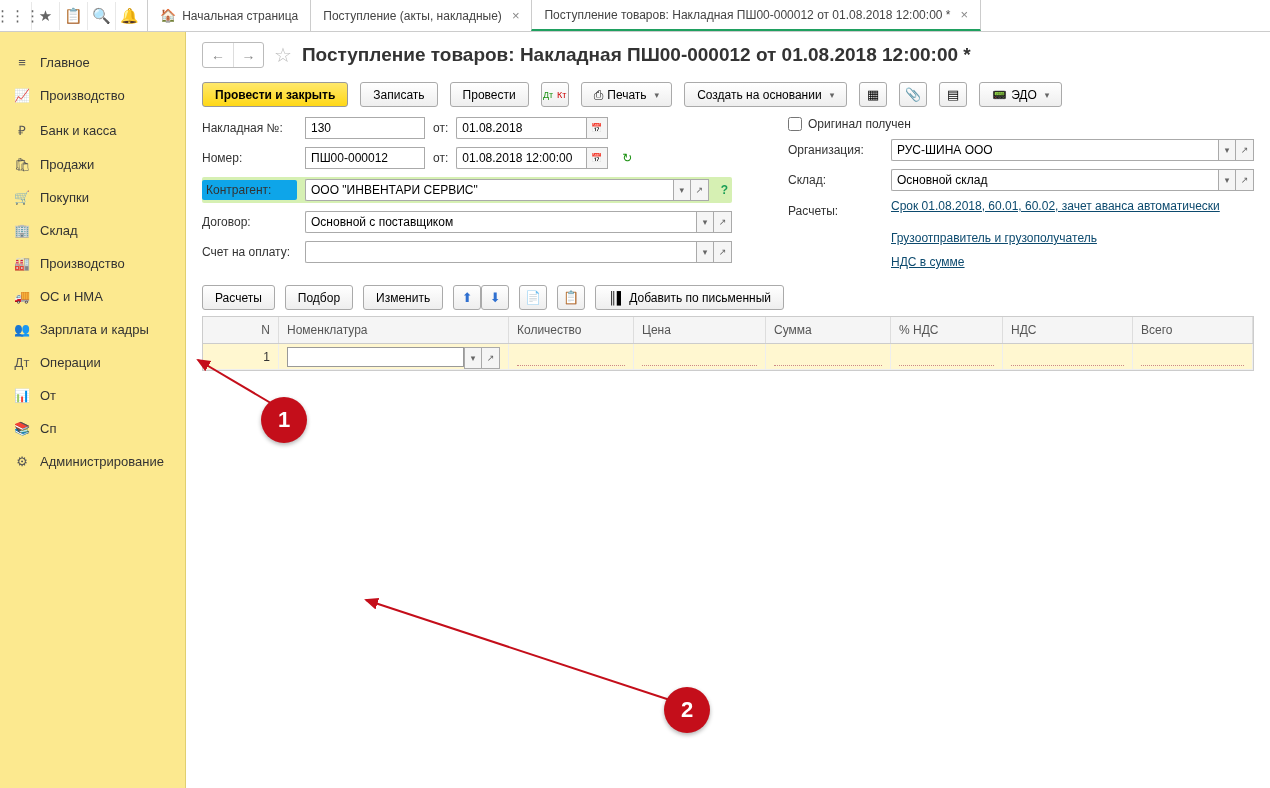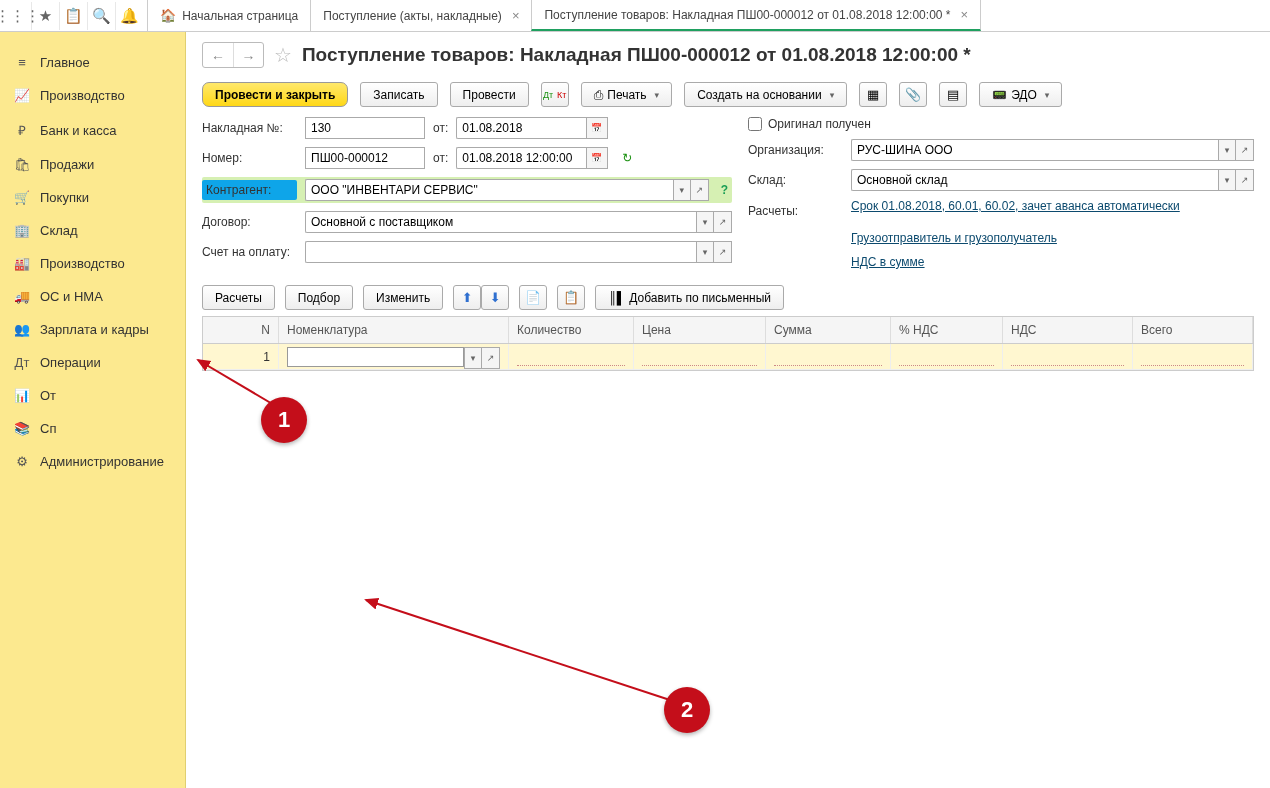--- a/index.html
+++ b/index.html
@@ -32,39 +32,39 @@
 .title-row { display: flex; align-items: center; gap: 10px; margin-bottom: 14px; }
 .nav-arrows { border: 1px solid #bbb; border-radius: 3px; display: flex; height: 26px; }
 .nav-arrow { width: 30px; display: flex; align-items: center; justify-content: center; color: #888; font-size: 14px; cursor: pointer; }
 .nav-arrow + .nav-arrow { border-left: 1px solid #ddd; }
 .star-icon { font-size: 20px; color: #bbb; cursor: pointer; }
 .page-title { font-size: 19px; font-weight: bold; color: #333; }
 
 
 .cmd-row { display: flex; align-items: center; gap: 12px; margin-bottom: 10px; }
 .btn { border: 1px solid #aaa; background: linear-gradient(#fff, #eee); border-radius: 3px; height: 25px; padding: 0 12px; font-size: 12px; cursor: pointer; display: flex; align-items: center; gap: 4px; }
-.btn-primary { background: linear-gradient(#ffe86b, #ffd817); border-color: #999; font-weight: bold; border-radius: 7px; }
+.btn-primary { background: linear-gradient(#ffe86b, #ffd817); border-color: #999; font-weight: bold; }
 .btn-icon { width: 28px; padding: 0; justify-content: center; font-size: 13px; }
 .btn-dd::after { content: "▾"; margin-left: 4px; font-size: 9px; color: #666; }
 
 
 .form-row { display: flex; align-items: center; margin-bottom: 8px; gap: 8px; }
 .fld-label { width: 95px; font-size: 12px; color: #333; }
 .fld-label.hl { background: #0ea5e9; padding: 3px 4px; border-radius: 2px; width: 95px; }
 .fld-input { border: 1px solid #aaa; height: 22px; padding: 7px 5px; font-size: 12px; background: #fff; }
 .fld-combo { display: flex; }
 .fld-combo .fld-input { border-right: none; border-radius: 2px 0 0 2px; }
 .combo-btn { width: 18px; height: 22px; border: 1px solid #aaa; background: #f5f5f5; display: flex; align-items: center; justify-content: center; font-size: 9px; color: #666; cursor: pointer; }
 .combo-btn + .combo-btn { border-left: none; }
 .cal-btn { width: 22px; }
 .help-icon { color: #1a9e55; font-weight: bold; margin: 0 4px; }
 .chk { display: flex; align-items: center; gap: 6px; }
 .chk input { width: 14px; height: 14px; }
 
-.two-col { display: flex; gap: 16px; }
+.two-col { display: flex; gap: 56px; }
 .col-l { width: 530px; }
 .col-r { flex: 1; }
 
 .link { color: #0c4a6e; text-decoration: underline; cursor: pointer; font-size: 12px; display: inline-block; margin-bottom: 10px; }
 
 
 .tbl-toolbar { display: flex; align-items: center; gap: 10px; margin-top: 6px; margin-bottom: 0; }
 
 
 .tbl { border: 1px solid #ccc; margin-top: 6px; }

